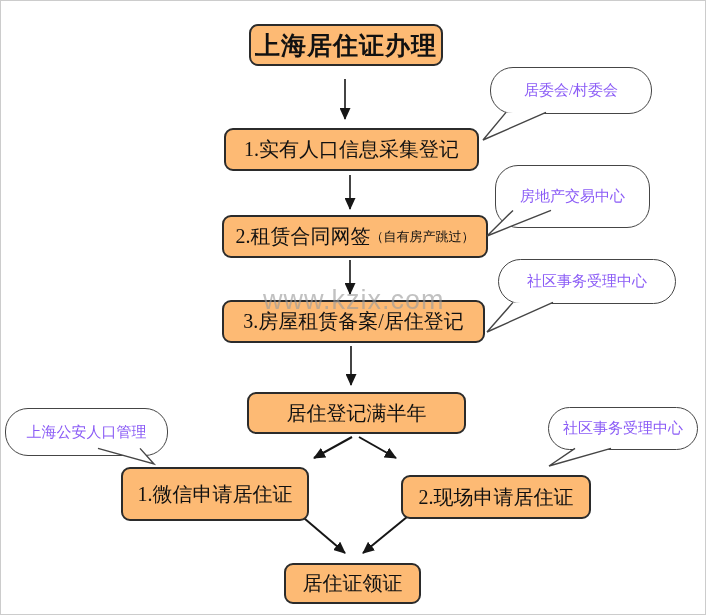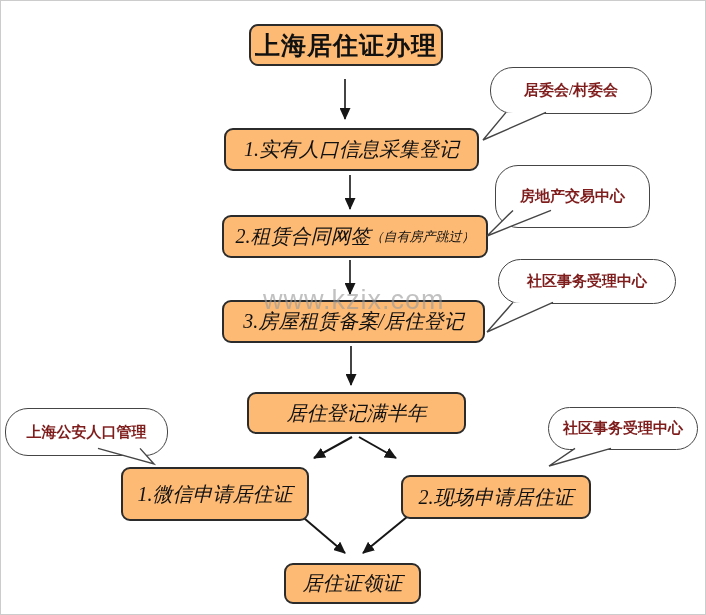--- a/index.html
+++ b/index.html
@@ -20,33 +20,32 @@
     box-sizing:border-box;
     background:#fdba74;
     border:2px solid #2b2b2b;
     border-radius:9px;
     display:flex;align-items:center;justify-content:center;
     color:#111111;
     z-index:2;
     white-space:nowrap;
   }
   .node.title{font-size:25px;font-weight:bold;letter-spacing:1px;}
-  .node.step{font-size:20px;font-style:italic;}
+  .node.step{font-size:20px;}
   .node .note{font-size:13px;letter-spacing:0;}
   .callout{
     position:absolute;
     box-sizing:border-box;
     background:#ffffff;
     border:1.4px solid #454545;
     border-radius:23px;
     display:flex;align-items:center;justify-content:center;
-    font-size:15px;color:#7f1d1d;
+    font-size:15px;color:#8b5cf6;
     z-index:3;
     white-space:nowrap;
-    font-weight:bold;
   }
   #watermark{
     position:absolute;
     left:262px;top:284px;
     z-index:6;
     font-family:"Liberation Sans", sans-serif;
     font-size:27px;
     color:#9c9c9c;
     opacity:0.62;
     letter-spacing:1px;

